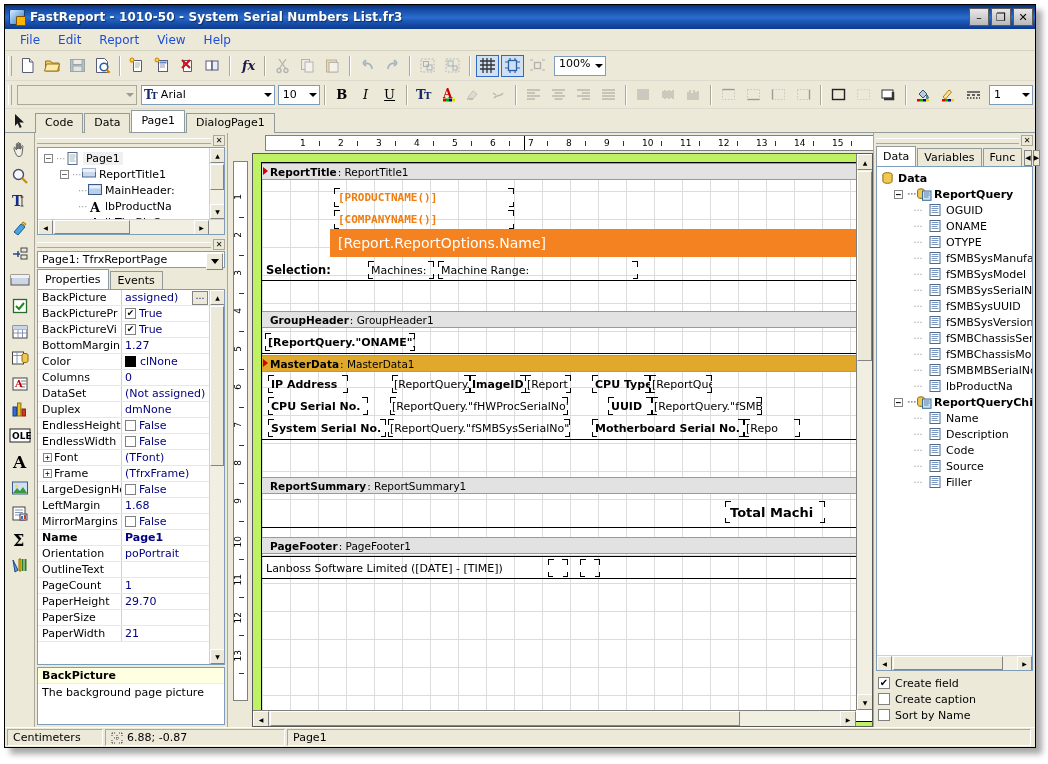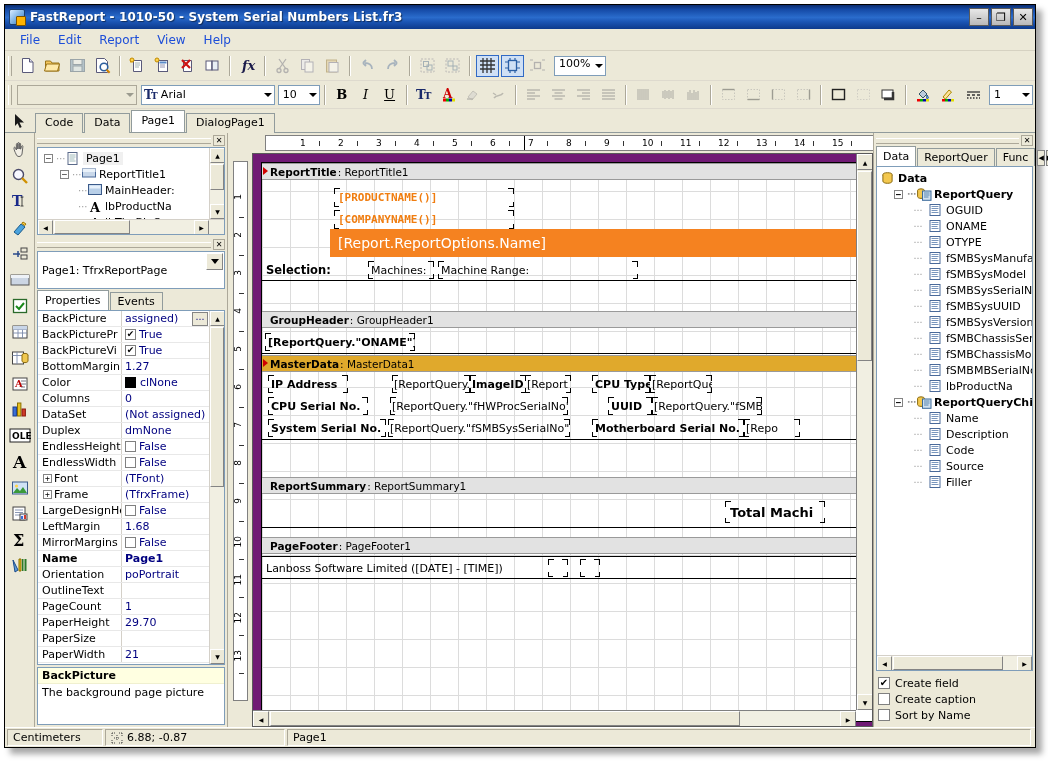--- a/index.html
+++ b/index.html
@@ -270,21 +270,21 @@
     background: #ece9d8; border: 1px solid #fff;
     border-right-color: #848484; border-bottom-color: #848484;
     display: flex; align-items: center; justify-content: center;
     font-size: 6px;
   }
   .sthumb {
     background: #ece9d8; border: 1px solid #fff;
     border-right-color: #848484; border-bottom-color: #848484;
   }
   .objcombo {
-    height: 38px; background: #fff; border: 1px solid #7f9db9;
+    height: 17px; background: #fff; border: 1px solid #7f9db9;
     display: flex; align-items: center; padding-left: 4px;
     font-size: 11px; position: relative; margin-bottom: 2px;
   }
   .objcombo .btnarrow {
     position: absolute; right: 1px; top: 1px;
     width: 17px; height: 17px;
     background: #ece9d8; border: 1px solid #fff;
     border-right-color: #848484; border-bottom-color: #848484;
     display: flex; align-items: center; justify-content: center;
   }
@@ -389,21 +389,21 @@
     overflow: hidden;
   }
   .vtick {
     position: absolute; left: 0; width: 15px; text-align: center;
     font-size: 9px; line-height: 9px;
     writing-mode: vertical-rl; transform: rotate(180deg);
   }
   .vtickm { position: absolute; left: 5px; width: 5px; height: 1px; background: #333; }
   .designer {
     flex: 1 1 auto; position: relative;
-    background: #701a75; overflow: hidden;
+    background: #bef264; overflow: hidden;
     border: 1px solid #5a5a5a;
     margin-right: 0;
   }
   .page-sheet {
     position: absolute; left: 8px; top: 8px;
     width: 630px; height: 560px;
     background: #fff;
     border: 1px solid #000;
   }
   .grid-bg {
@@ -1526,21 +1526,21 @@
       </div>
     </div>
 
     <div class="rightpanel">
       <div class="dockhead">
         <div class="dockgrip"></div>
         <div class="dockclose">✕</div>
       </div>
       <div class="rtabs">
         <div class="rtab active">Data</div>
-        <div class="rtab">ReportQuer</div>
+        <div class="rtab">Variables</div>
         <div class="rtab">Func</div>
         <div class="rtab-nav">◀</div>
         <div class="rtab-nav">▶</div>
       </div>
       <div class="datatree">
         <div class="dt-inner" id="dt-rows">
               <div class="dnode bold" style="padding-left: 0px;">
                 <span class="ticon"><svg width="13" height="13" viewBox="0 0 13 13">
                     <ellipse cx="6.5" cy="2.8" rx="4.6" ry="2.1" fill="#f3c84f" stroke="#8a6a10"></ellipse>
                     <path d="M1.9 2.8v6.4c0 1.2 2 2.1 4.6 2.1s4.6-.9 4.6-2.1V2.8" fill="#f3c84f" stroke="#8a6a10"></path>

